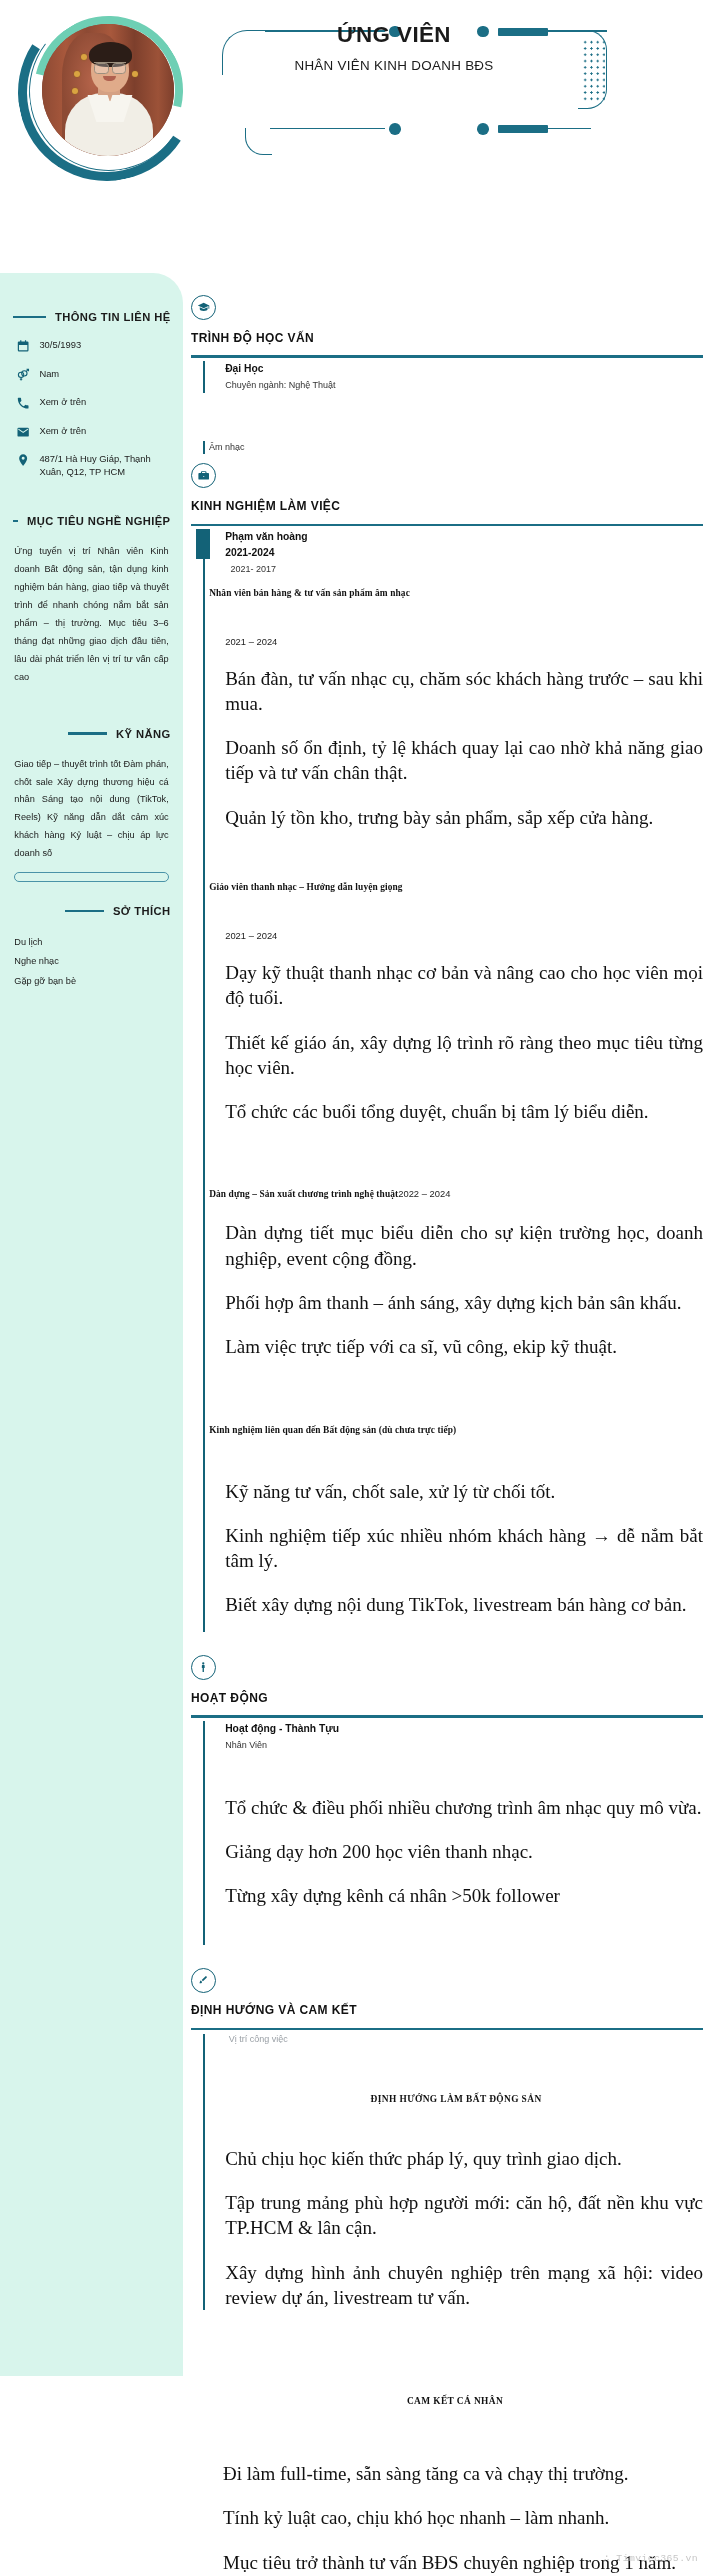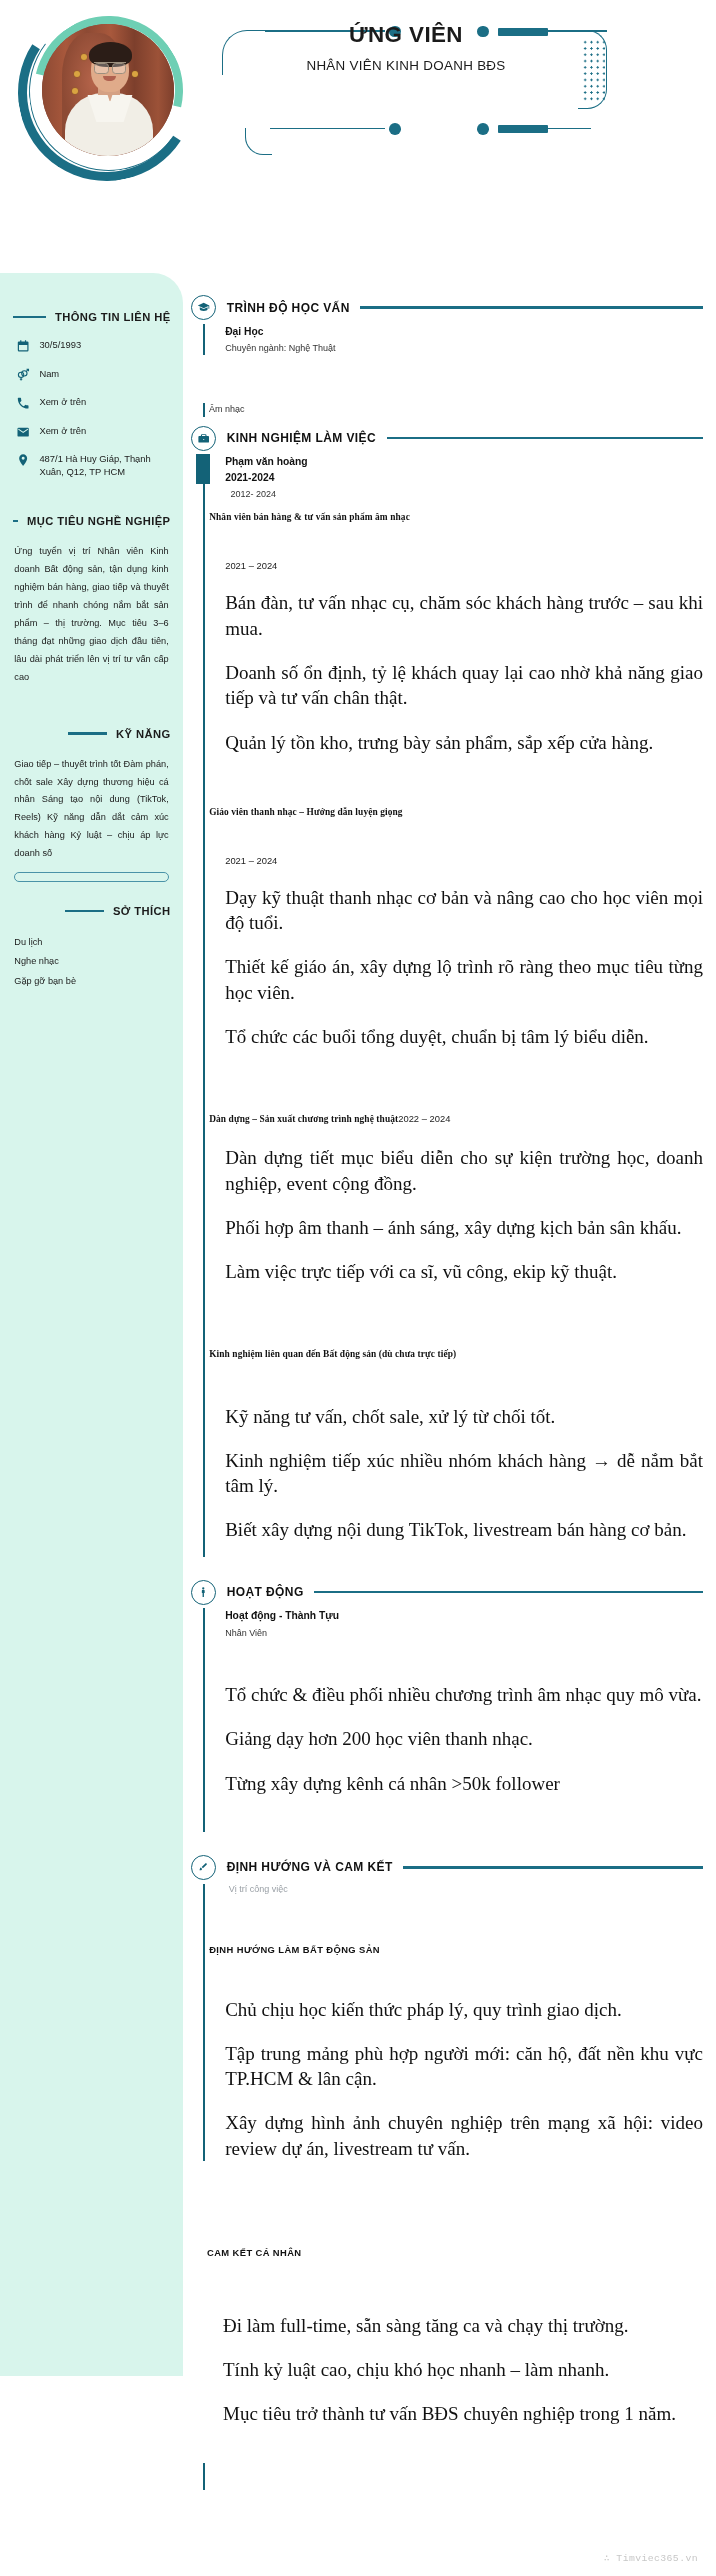--- a/index.html
+++ b/index.html
@@ -113,21 +113,21 @@
   }
   .photo .glasses:before { left: 0; }
   .photo .glasses:after { right: 0; }
   .photo .mouth {
     position: absolute; left: 61px; top: 52px;
     width: 12.5px; height: 4.5px; border-radius: 0 0 7.2px 7.2px;
     background: #b0614f;
   }
 
   .title-block {
-    position: absolute; left: 236px; top: 21.5px;
+    position: absolute; left: 224px; top: 21.5px;
     width: 340px; text-align: center;
   }
   .title-main {
     font-size: 22.4px; font-weight: bold; color: #1b1b1b;
     letter-spacing: 0.4px; line-height: 1.15;
   }
   .title-sub {
     font-size: 13.4px; color: #1b1b1b; margin-top: 11px;
     letter-spacing: 0.3px;
   }
@@ -192,22 +192,22 @@
     margin: 9px 1.8px 0 1.8px; height: 9.8px;
     border: 0.9px solid #4a93a8; border-radius: 5.4px;
   }
 
   
   .main {
     position: absolute; left: 191px; top: 295px;
     width: 512px;
   }
   .sec-head {
-    display: flex; align-items: center; gap: 10.7px;
-    margin-bottom: 3.6px; position: relative;
+    display: flex; gap: 10.7px;
+    margin-bottom: 3.6px; position: relative; flex-direction: column;
   }
   .sec-icon {
     width: 25px; height: 25px; border-radius: 50%;
     border: 1.8px solid #136277; color: #136277;
     display: flex; align-items: center; justify-content: center;
     flex: 0 0 25px; background: #fff;
   }
   .sec-title {
     font-size: 12px; font-weight: bold; color: #111;
     letter-spacing: 0.4px; white-space: nowrap;
@@ -223,23 +223,24 @@
   }
   .ent-title { font-size: 10.3px; font-weight: bold; color: #111; line-height: 1.5; }
   .ent-sub { font-size: 9px; color: #333; margin-top: 2.7px; line-height: 1.5; }
   .ent-muted { font-size: 9px; color: #9aa0a6; margin-top: 1.8px; }
   .serif-head {
     font-family: "Liberation Serif", serif;
     font-size: 9.4px; font-weight: bold; color: #111;
     letter-spacing: 0.1px; line-height: 1.5;
   }
   .serif-caps {
-    font-family: Liberation Sans, sans-serif;
+    font-family: Liberation Serif, serif;
     font-size: 9.4px; font-weight: bold; color: #111;
     letter-spacing: 0.4px;
+    text-align: center;
   }
   .yr { font-size: 9.4px; color: #222; font-family: "Liberation Sans", sans-serif; }
   .body-serif {
     font-family: "Liberation Serif", serif;
     font-size: 19px; color: #111; line-height: 1.33;
     text-align: justify; margin-top: 19px;
   }
   .sp-10 { height: 9px; } .sp-16 { height: 14.3px; }
   .sp-26 { height: 23px; } .sp-40 { height: 36px; }
   .sp-56 { height: 50px; } .sp-70 { height: 63px; }
@@ -421,21 +422,21 @@
     </span>
     <span class="sec-title">KINH NGHIỆM LÀM VIỆC</span>
     <span class="sec-rule"></span>
   </div>
 
   <div style="position:relative;">
     <div class="tl-marker"></div>
     <div class="timeline">
       <div class="ent-title">Phạm văn hoàng</div>
       <div class="ent-title">2021-2024</div>
-      <div class="ent-sub" style="margin-left:5.4px;">2012- 2024</div>
+      <div class="ent-sub" style="margin-left:5.4px;">2021- 2017</div>
       <div class="sp-10"></div>
       <div class="serif-head" style="margin-left:-16px;">Nhân viên bán hàng &amp; tư vấn sản phẩm âm nhạc</div>
 
       <div class="sp-40"></div>
 
       <div class="yr">2021 – 2024</div>
       <div class="body-serif">Bán đàn, tư vấn nhạc cụ, chăm sóc khách hàng trước – sau khi mua.</div>
       <div class="body-serif">Doanh số ổn định, tỷ lệ khách quay lại cao nhờ khả năng giao tiếp và tư vấn chân thật.</div>
       <div class="body-serif">Quản lý tồn kho, trưng bày sản phẩm, sắp xếp cửa hàng.</div>
 

